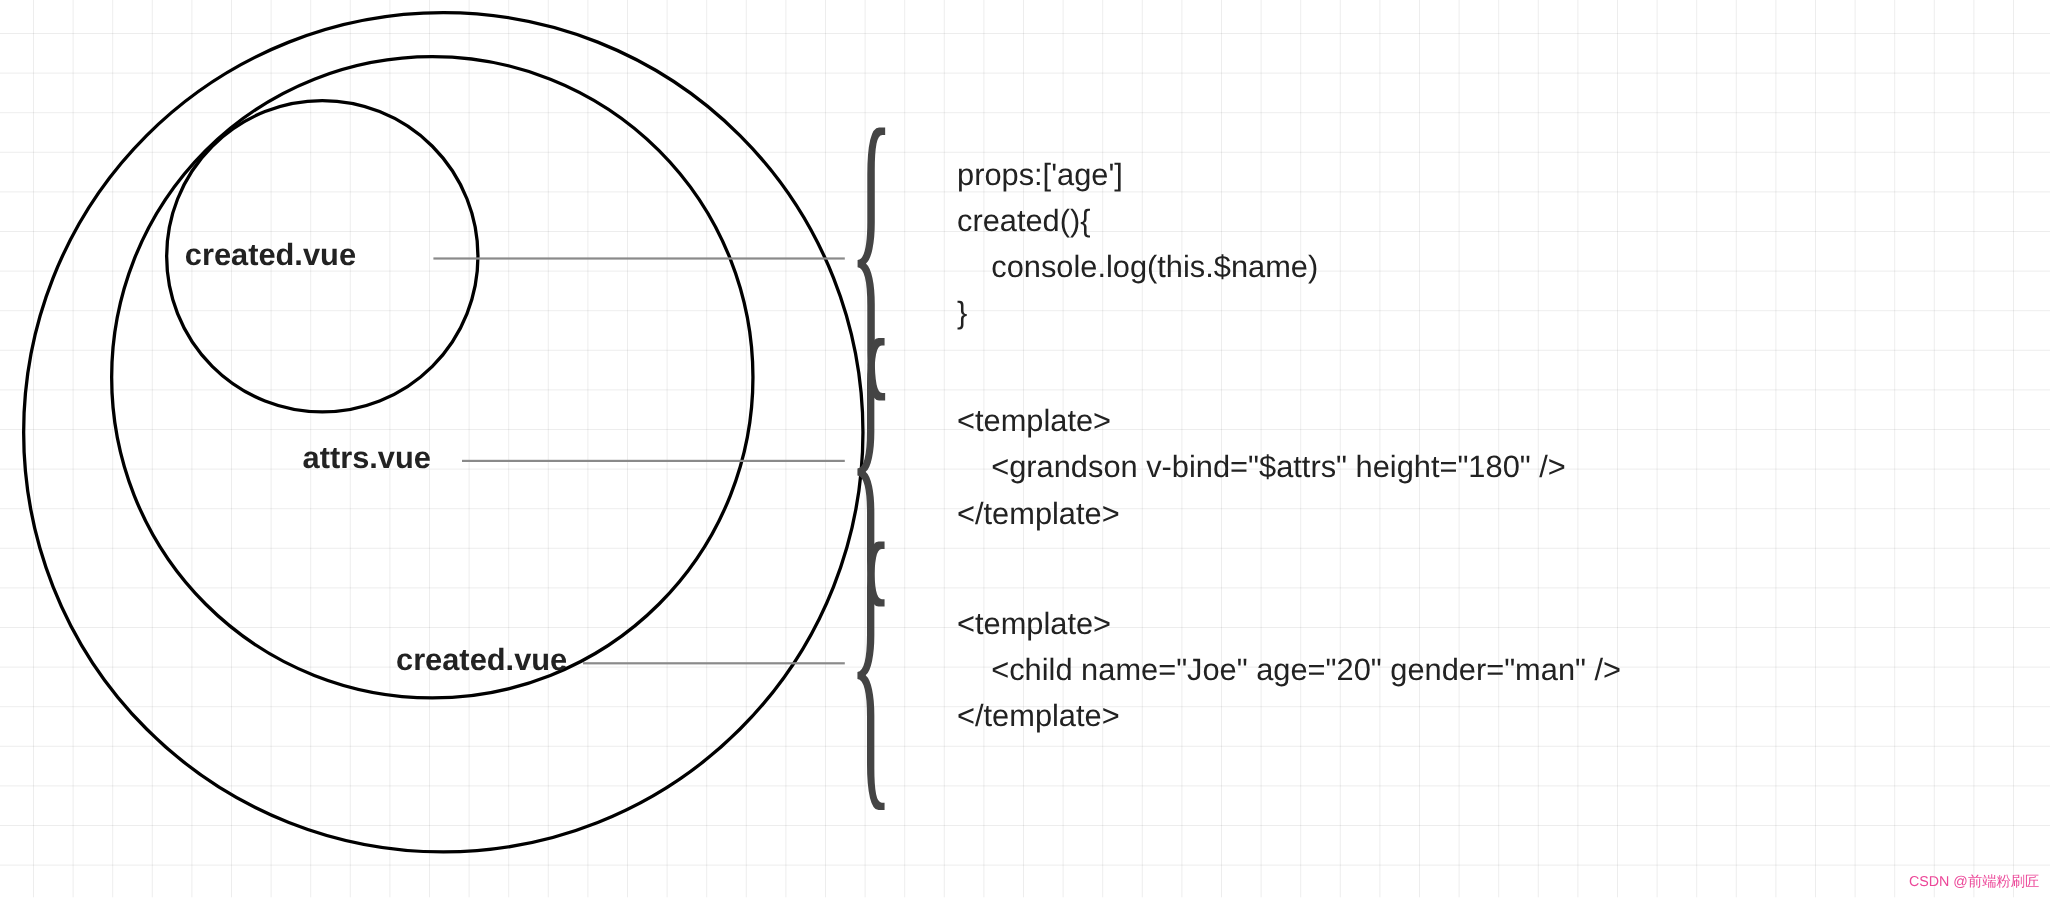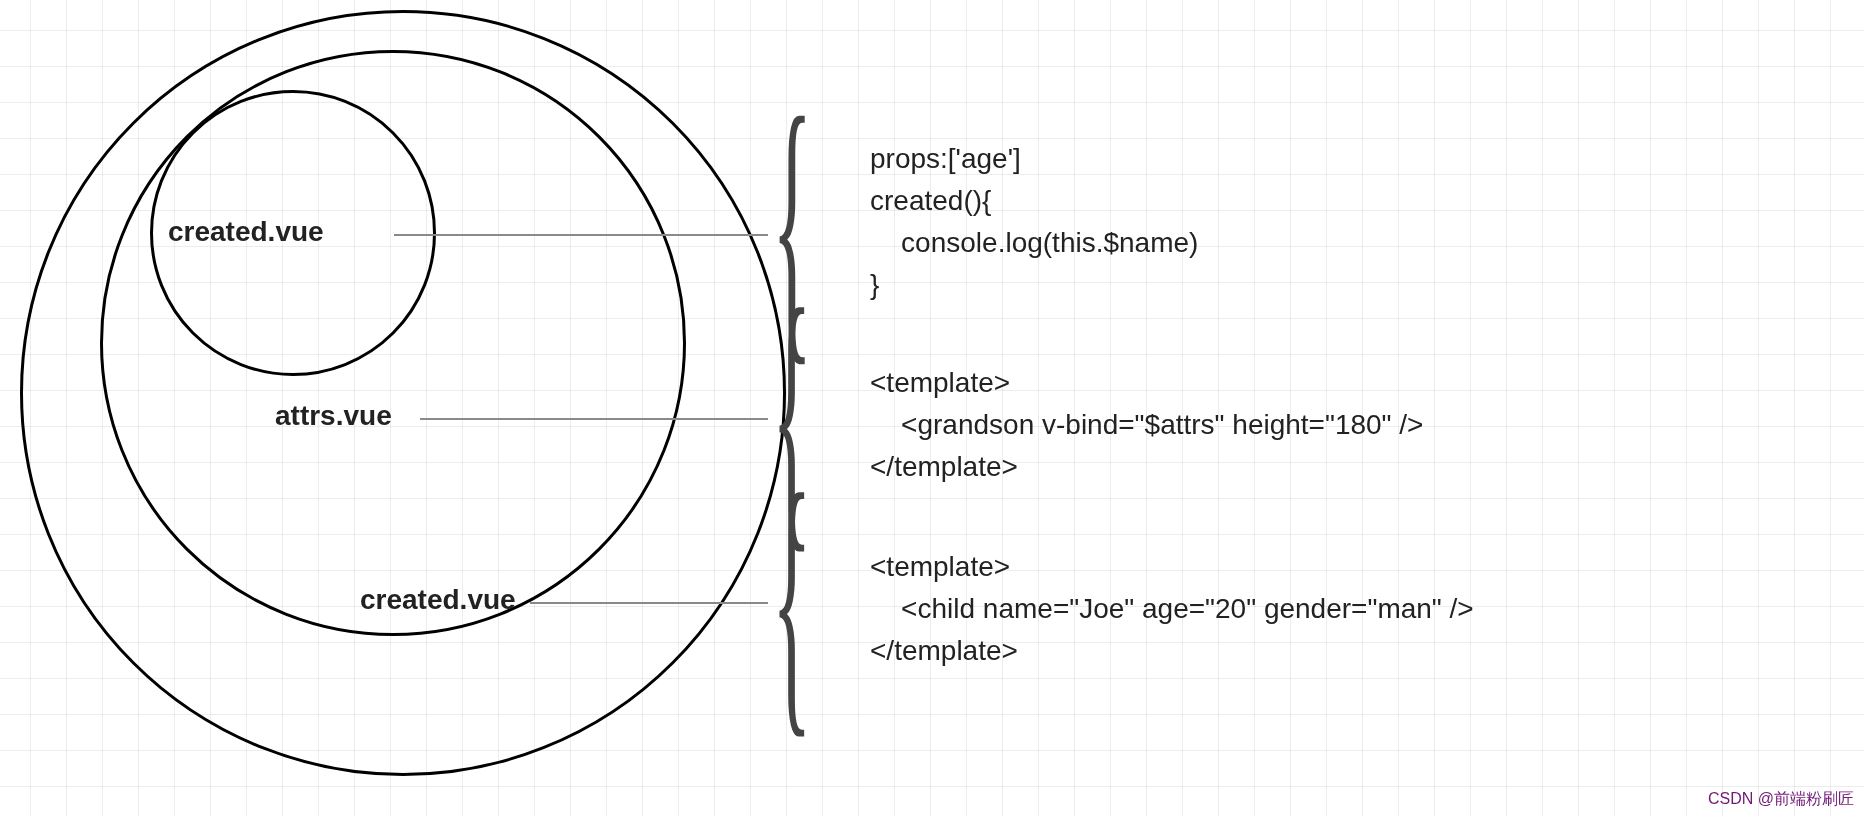--- a/index.html
+++ b/index.html
@@ -83,22 +83,22 @@
     color: #222;
   }
   .code.c1 { top: 138px; }
   .code.c2 { top: 362px; }
   .code.c3 { top: 546px; }
 
   .watermark {
     position: absolute;
     right: 10px;
     bottom: 6px;
-    font-size: 16px;
-    color: #701a75;
+    font-size: 13px;
+    color: #ec4899;
   }
 </style>
 </head>
 <body>
 <div class="page">
 
   <div class="grid"></div>
 
   <div class="circle outer"></div>
   <div class="circle middle"></div>

